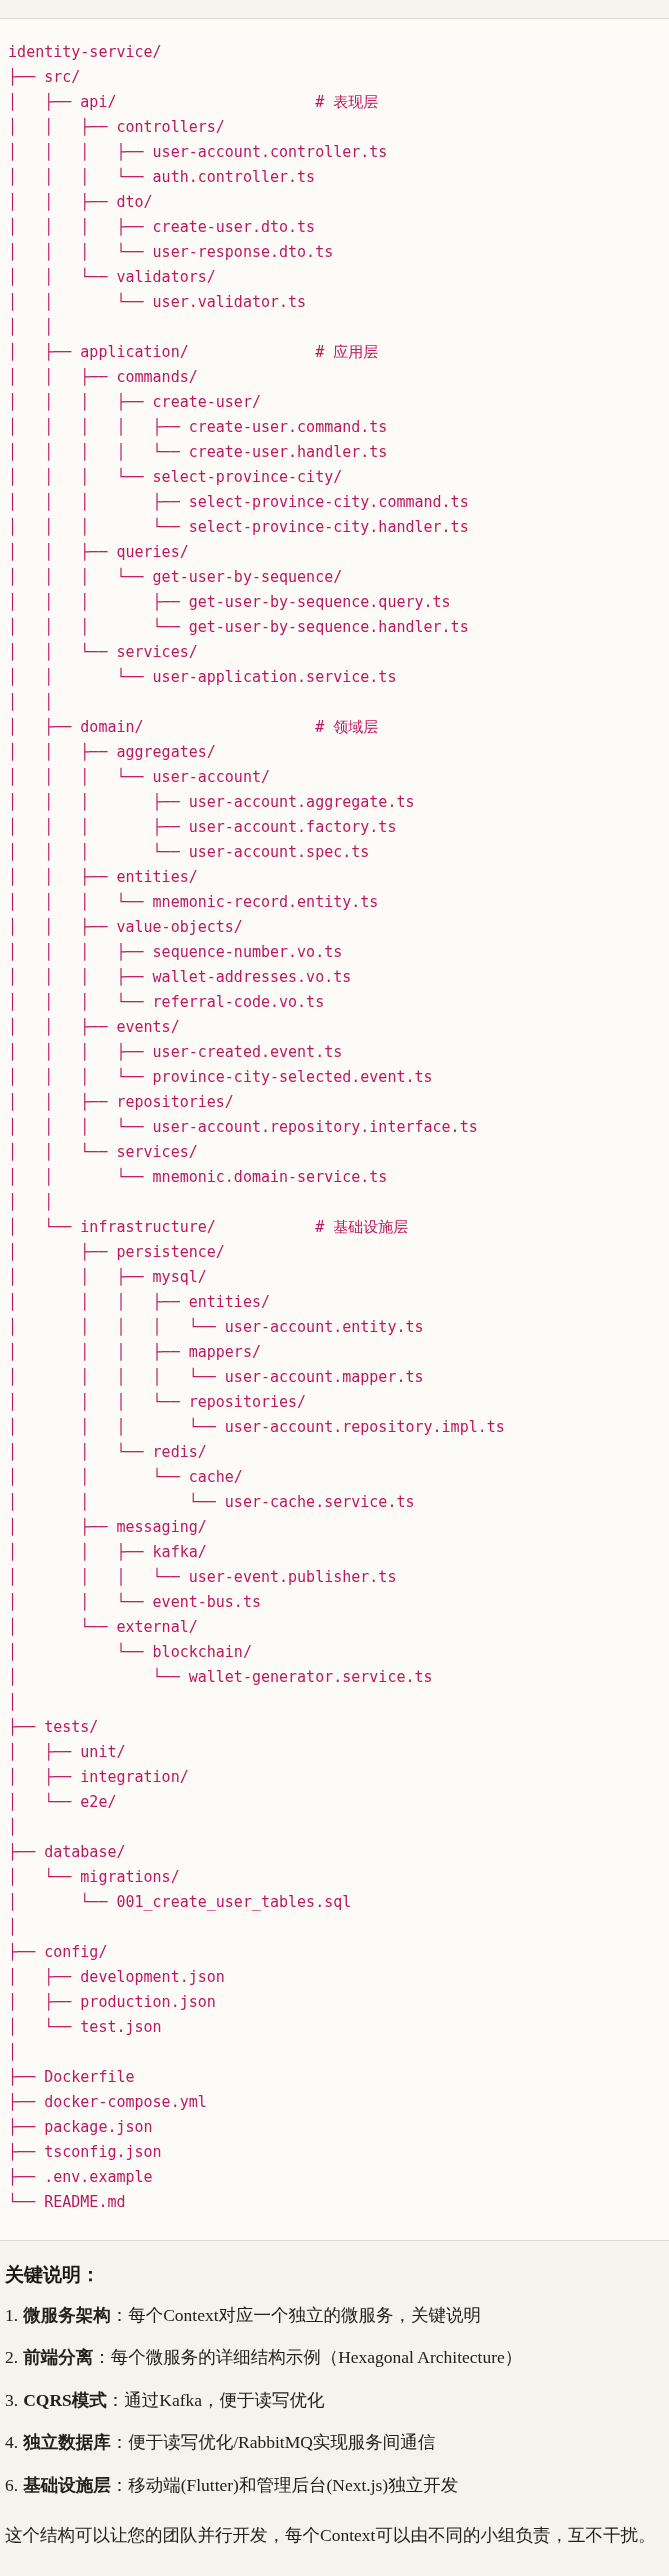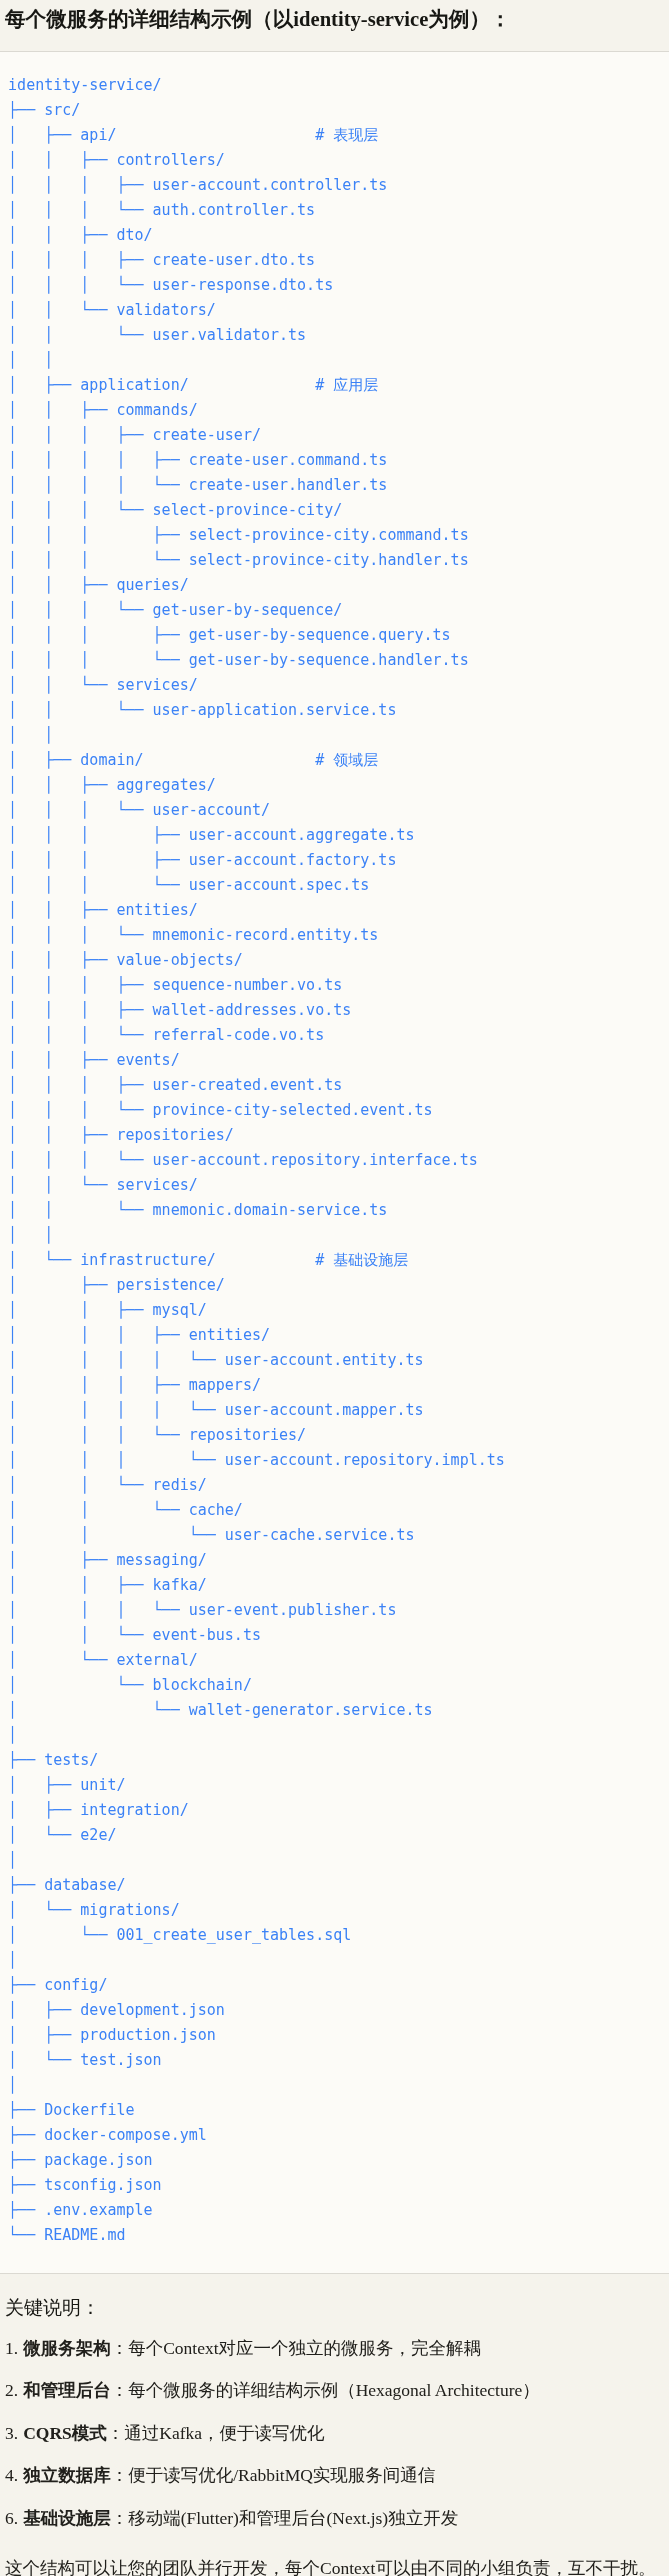--- a/index.html
+++ b/index.html
@@ -30,30 +30,30 @@
     background: #fcfbf7;
     border-top: 0.6px solid #dbd9d2;
     border-bottom: 0.6px solid #dbd9d2;
     padding: 21px 8.8px 25px 8.1px;
   }
   .codeblock pre {
     margin: 0;
     font-family: "DejaVu Sans Mono", "Liberation Mono", monospace;
     font-size: 15px;
     line-height: 25px;
-    color: #3b82f6;
+    color: #be185d;
     white-space: pre;
   }
   .notes {
     padding: 0 5px;
   }
   h3.notes-heading {
     margin: 21px 0 15px 0;
     font-size: 19px;
-    font-weight: 400;
+    font-weight: 700;
     color: #171713;
   }
   .note-item {
     font-size: 17.5px;
     line-height: 25px;
     margin-bottom: 17.5px;
     color: #21201c;
   }
   .note-item .num {
     margin-right: 5px;
@@ -66,21 +66,20 @@
     font-size: 17.5px;
     line-height: 25px;
     color: #21201c;
   }
 </style>
 </head>
 <body>
 
 <main class="message">
 
-  <h2 class="page-title">每个微服务的详细结构示例（以identity-service为例）：</h2>
 
   <div class="codeblock">
     <pre>identity-service/
 ├── src/
 │   ├── api/                      # 表现层
 │   │   ├── controllers/
 │   │   │   ├── user-account.controller.ts
 │   │   │   └── auth.controller.ts
 │   │   ├── dto/
 │   │   │   ├── create-user.dto.ts
@@ -163,25 +162,25 @@
 ├── tsconfig.json
 ├── .env.example
 └── README.md</pre>
   </div>
 
   <section class="notes">
 
     <h3 class="notes-heading">关键说明：</h3>
 
     <div class="note-item">
-      <span class="num">1.</span><strong>微服务架构</strong><span>：每个Context对应一个独立的微服务，完全解耦</span>
+      <span class="num">1.</span><strong>微服务架构</strong><span>：每个Context对应一个独立的微服务，关键说明</span>
     </div>
 
     <div class="note-item">
-      <span class="num">2.</span><strong>和管理后台</strong><span>：每个微服务的详细结构示例（Hexagonal Architecture）</span>
+      <span class="num">2.</span><strong>前端分离</strong><span>：每个微服务的详细结构示例（Hexagonal Architecture）</span>
     </div>
 
     <div class="note-item">
       <span class="num">3.</span><strong>CQRS模式</strong><span>：通过Kafka，便于读写优化</span>
     </div>
 
     <div class="note-item">
       <span class="num">4.</span><strong>独立数据库</strong><span>：便于读写优化/RabbitMQ实现服务间通信</span>
     </div>
 

